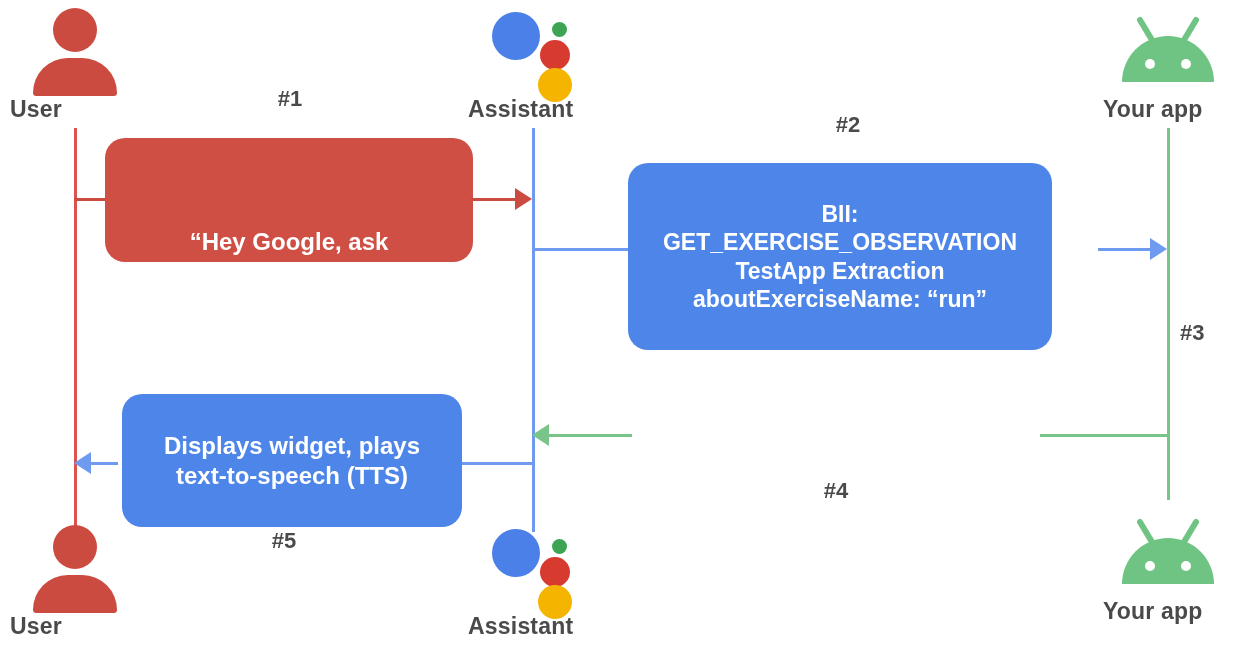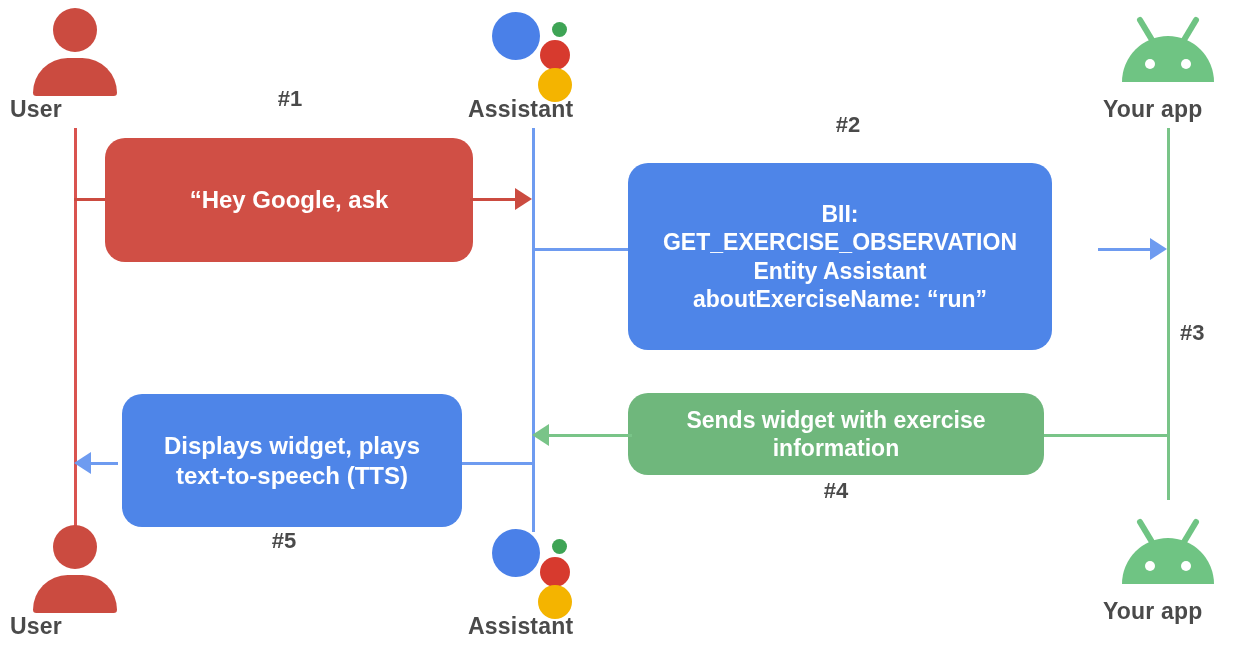--- a/index.html
+++ b/index.html
@@ -98,21 +98,21 @@
     color: #ffffff;
     font-weight: bold;
     display: flex;
     align-items: center;
     justify-content: center;
     text-align: center;
     line-height: 1.22;
     box-sizing: border-box;
     padding: 6px 10px;
   }
-  .msg.red   { background: #D04F45; }
+  .msg.red   { background: #D04F45; align-items: flex-end; }
   .msg.blue  { background: #4E85E8; }
   .msg.green { background: #6FB77C; }
 
   
   .hline { position: absolute; height: 3px; }
   .hline.red   { background: #CB4B40; }
   .hline.blue  { background: #6E9BF0; }
   .hline.green { background: #79C488; }
 
   .arrowhead { position: absolute; width: 0; height: 0; }
@@ -193,37 +193,31 @@
   <div class="arrowhead right red" style="left:515px; top:188px;"></div>
 
   <div class="step" style="left:808px; top:112px; width:80px;">#2</div>
 
   <div class="hline blue" style="left:532px; top:248px; width:100px;"></div>
 
   <div class="msg blue" style="left:628px; top:163px; width:424px; height:187px; font-size:23px;">
     <div>
       <div>BII:</div>
       <div>GET_EXERCISE_OBSERVATION</div>
-      <div>Entity Assistant</div>
+      <div>TestApp Extraction</div>
       <div>aboutExerciseName: “run”</div>
     </div>
   </div>
 
   <div class="hline blue" style="left:1098px; top:248px; width:55px;"></div>
   <div class="arrowhead right blue" style="left:1150px; top:238px;"></div>
   <div class="step" style="left:1180px; top:320px; width:60px; text-align:left;">#3</div>
 
   <div class="hline green" style="left:1040px; top:434px; width:128px;"></div>
 
-  <div class="msg green" style="left:628px; top:393px; width:416px; height:82px; font-size:23px;">
-    <div>
-      <div>Sends widget with exercise</div>
-      <div>information</div>
-    </div>
-  </div>
 
   <div class="hline green" style="left:548px; top:434px; width:84px;"></div>
   <div class="arrowhead left green" style="left:532px; top:424px;"></div>
   <div class="step" style="left:796px; top:478px; width:80px;">#4</div>
 
   <div class="hline blue" style="left:452px; top:462px; width:82px;"></div>
 
   <div class="msg blue" style="left:122px; top:394px; width:340px; height:133px; font-size:24px;">
     <div>
       <div>Displays widget, plays</div>

